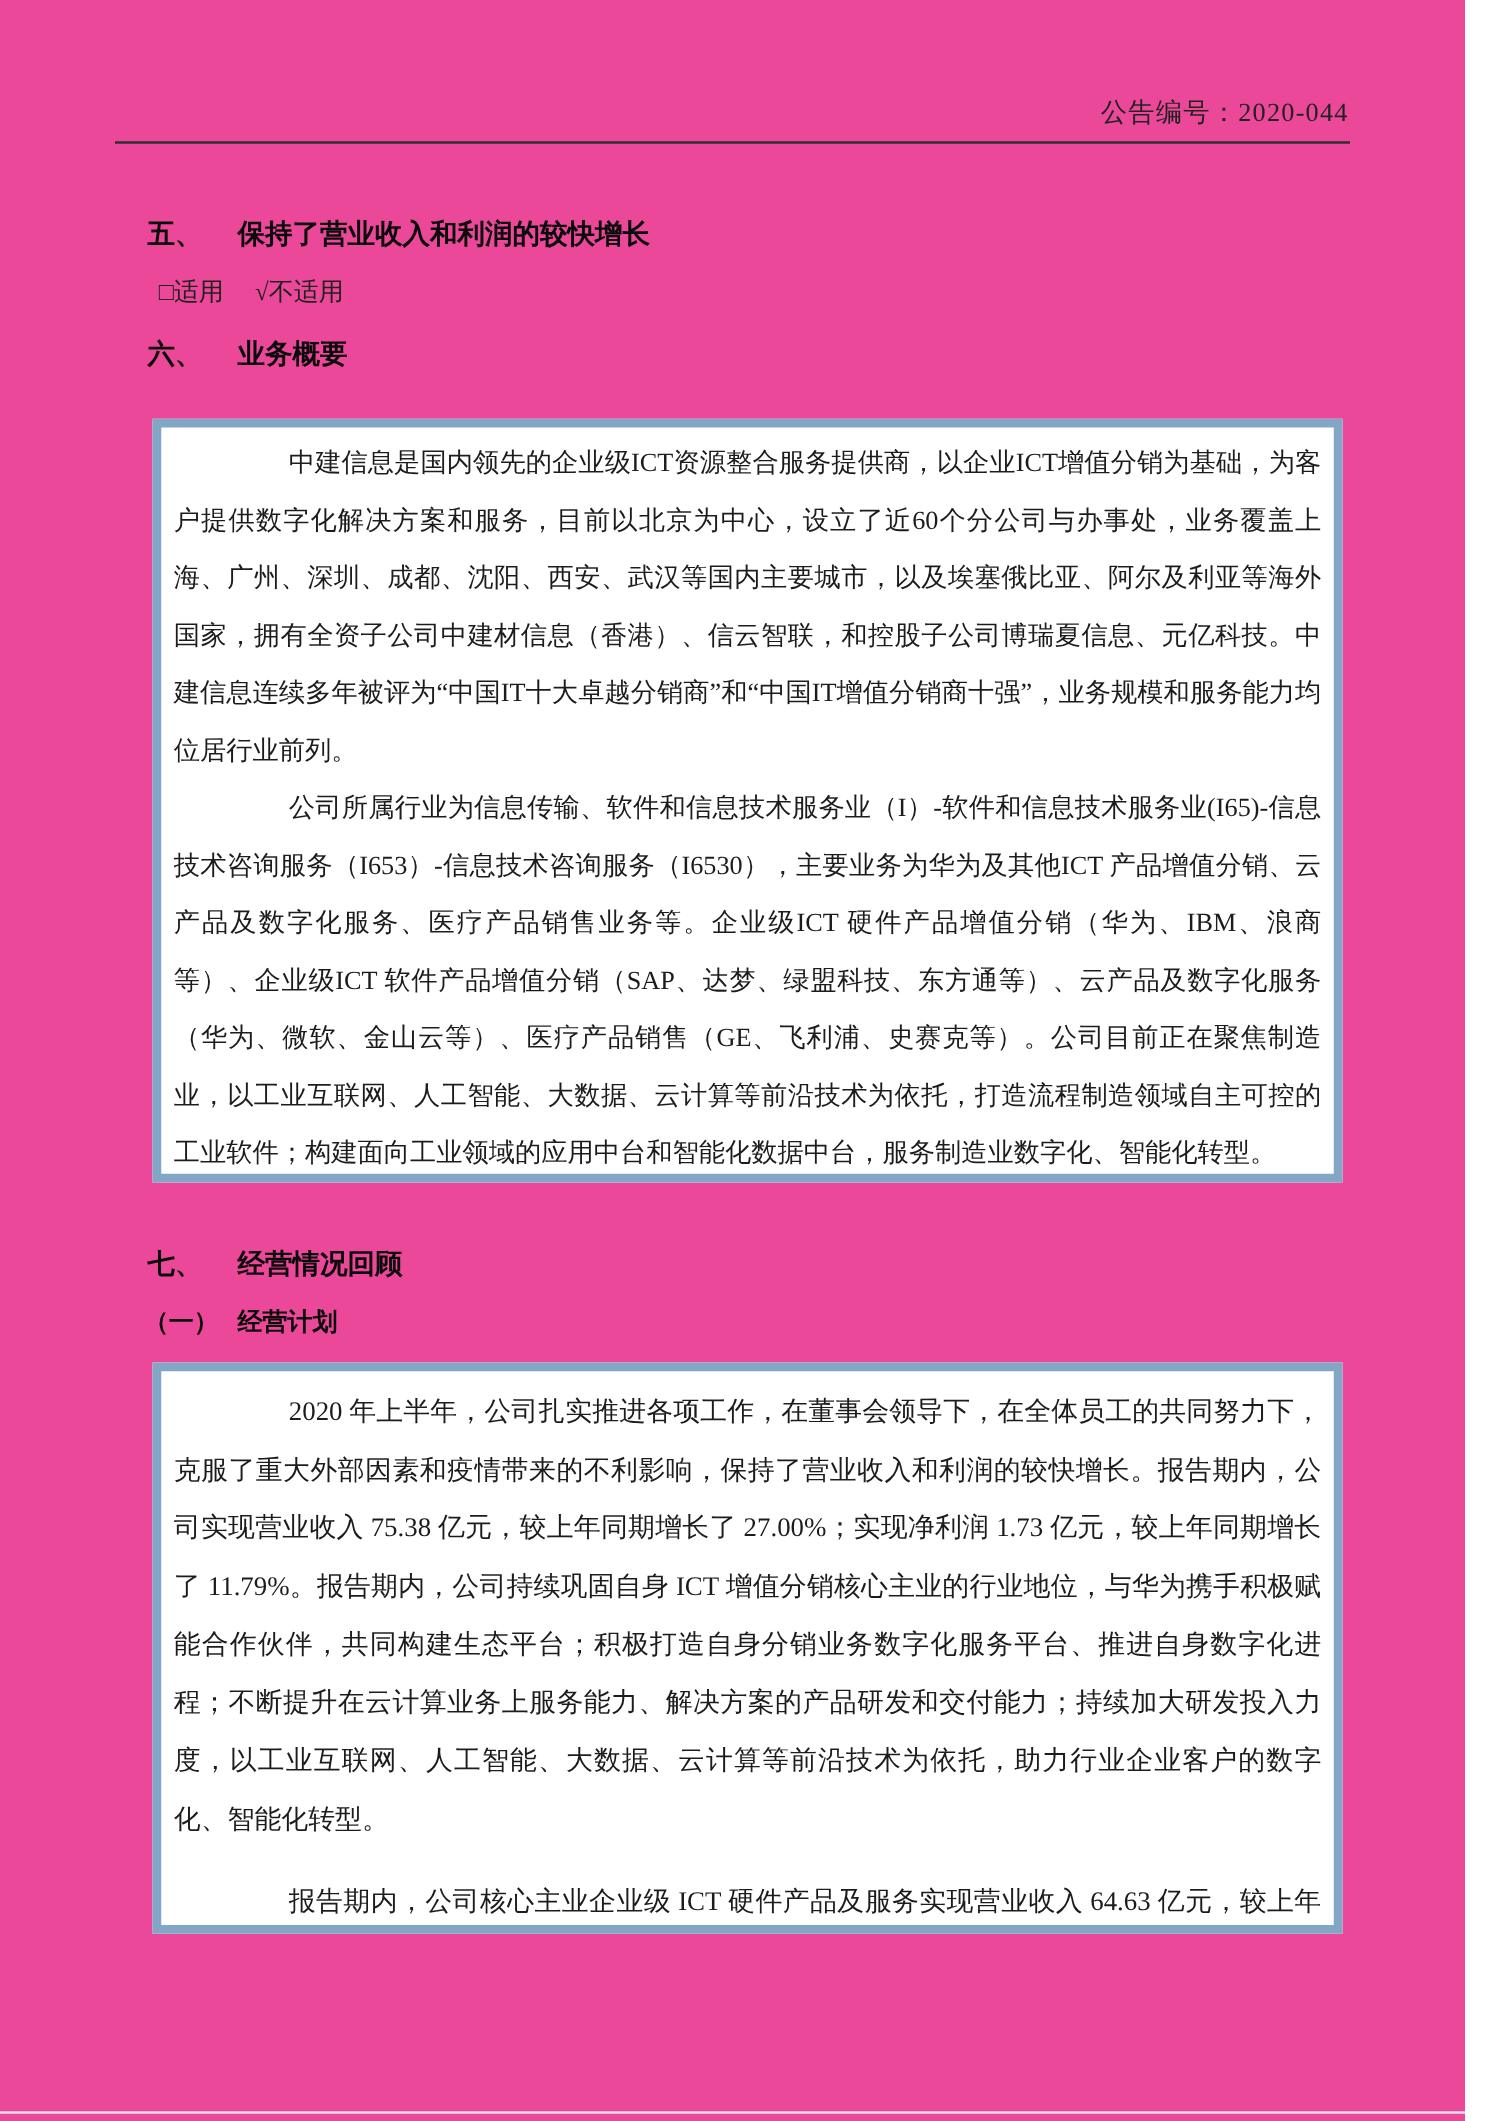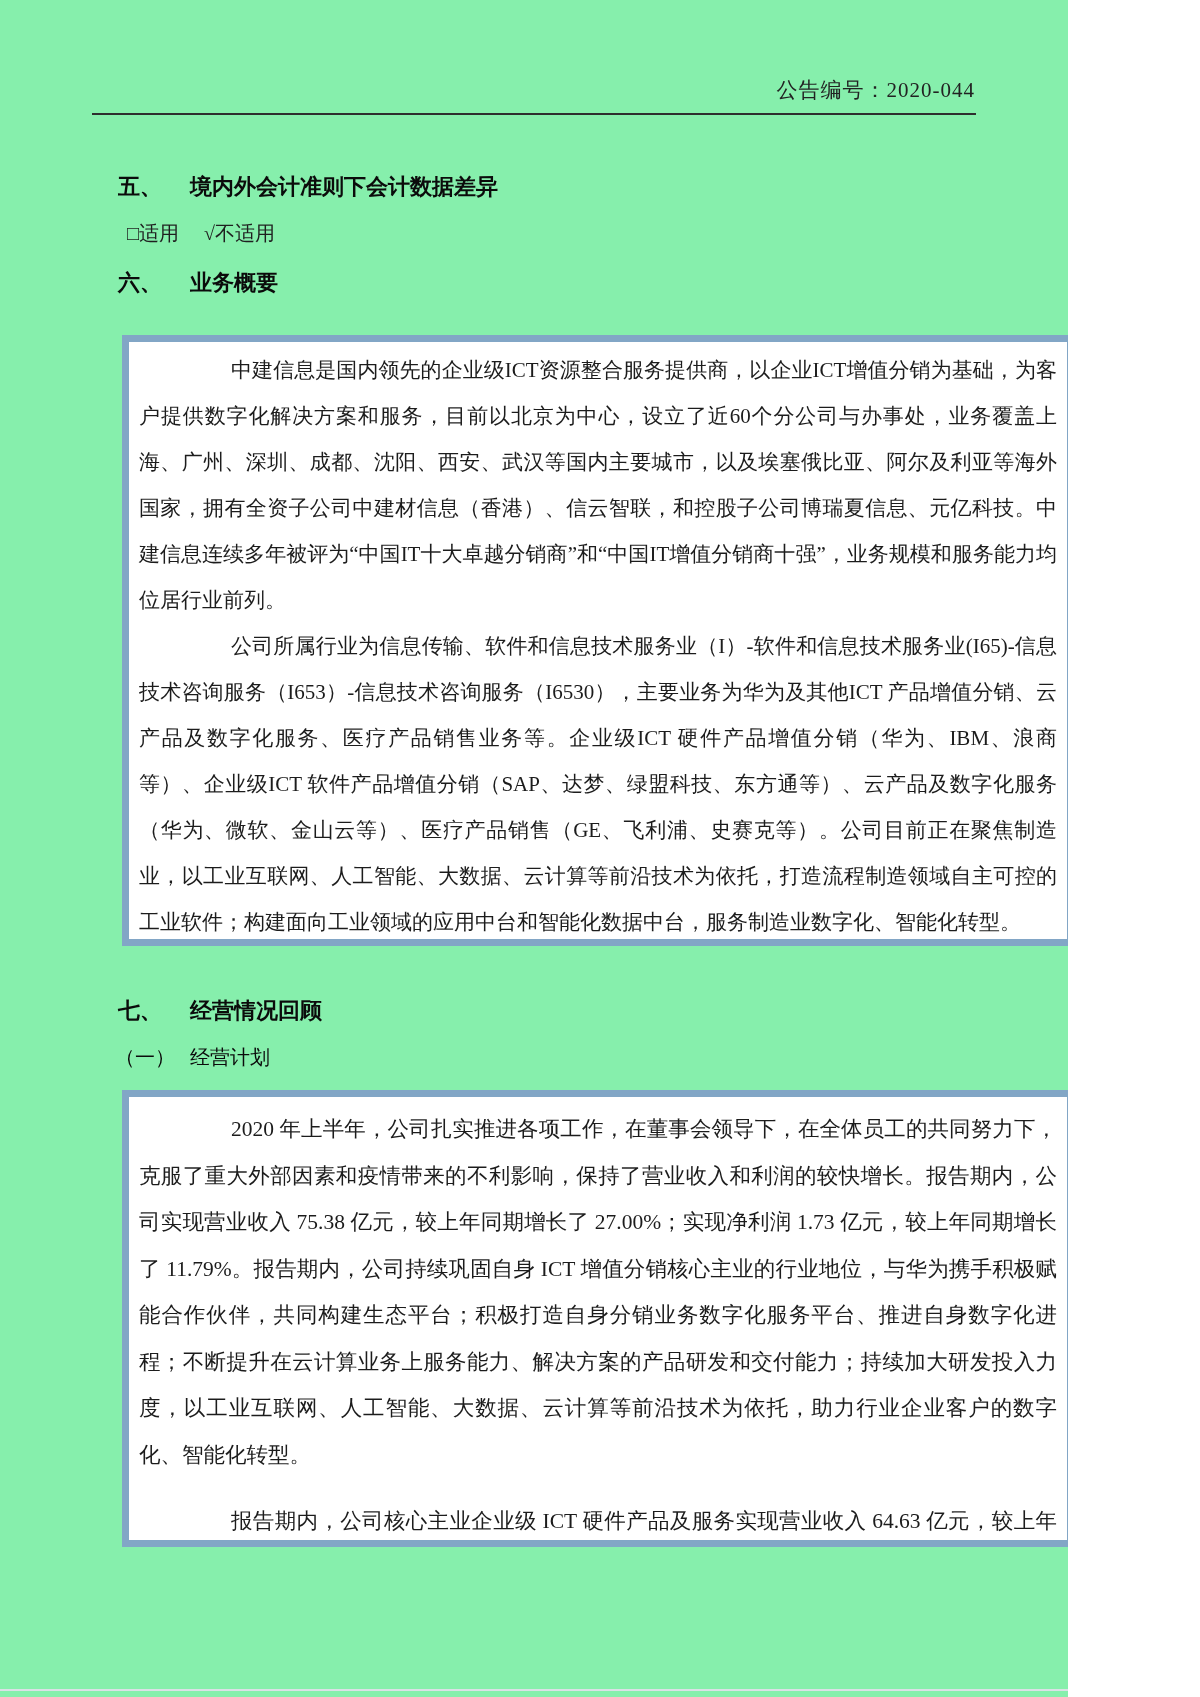--- a/index.html
+++ b/index.html
@@ -1,20 +1,20 @@
 <!DOCTYPE html>
 <html><head>
 <meta charset="utf-8">
 <style>
   html,body{margin:0;padding:0;background:#ffffff;}
   .page{
     position:relative;
-    width:1068px;
+    width:1172px;
     height:1697px;
-    background:#86efac;
+    background:#ec4899;
     font-family:"Liberation Serif","DejaVu Serif",serif;
     color:#1f1f1f;
     overflow:hidden;
   }
   .notice-no{
     position:absolute;
     top:76px; right:93px;
     font-size:21px;
     letter-spacing:1px;
     color:#222;
@@ -32,21 +32,21 @@
     font-weight:bold;
     font-size:22px;
     color:#0b0b0b;
     white-space:nowrap;
   }
   .h1 .h-num{display:inline-block;width:72px;}
   .h2{
     position:absolute;
     left:115px;
     font-family:"Liberation Sans","DejaVu Sans",sans-serif;
-    font-weight:normal;
+    font-weight:bold;
     font-size:20px;
     color:#0b0b0b;
     white-space:nowrap;
   }
   .h2 .h-num{display:inline-block;width:75px;}
   .apply-line{
     position:absolute;
     top:220px; left:127px;
     font-size:20px;
     color:#1f1f1f;
@@ -110,21 +110,21 @@
 </head>
 <body>
 
 <div class="page">
 
   <div class="notice-no">公告编号：2020-044</div>
 
   <div class="header-rule"></div>
 
   <div class="h1 s5">
-    <span class="h-num">五、</span><span>境内外会计准则下会计数据差异</span>
+    <span class="h-num">五、</span><span>保持了营业收入和利润的较快增长</span>
   </div>
 
   <div class="apply-line">
     <span class="opt1"><span>□</span><span>适用</span></span>
     <span class="opt2"><span>√</span><span>不适用</span></span>
   </div>
 
   <div class="h1 s6">
     <span class="h-num">六、</span><span>业务概要</span>
   </div>

